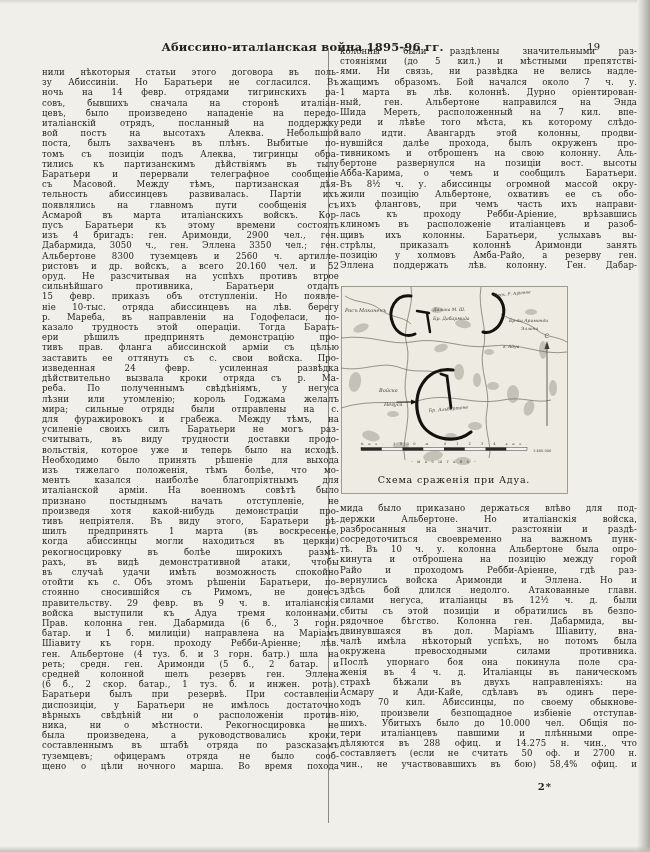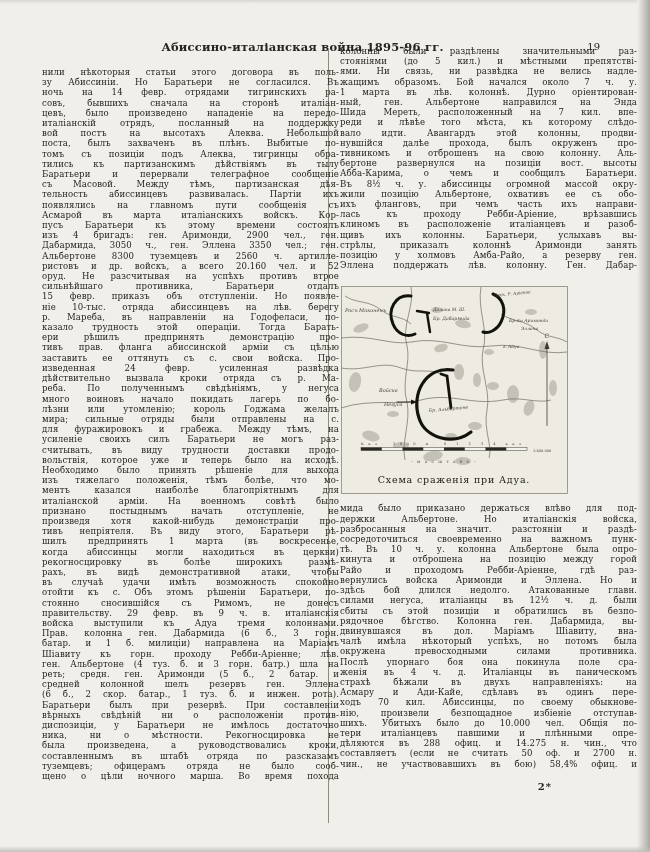--- a/index.html
+++ b/index.html
@@ -66,21 +66,20 @@
       <div class="tline">15 февр. приказъ объ отступленіи. Но появле-</div>
       <div class="tline">ніе 10-тыс. отряда абиссинцевъ на лѣв. берегу</div>
       <div class="tline">р. Мареба, въ направленіи на Годофеласи, по-</div>
       <div class="tline">казало трудность этой операціи. Тогда Барать-</div>
       <div class="tline">ери рѣшилъ предпринять демонстрацію про-</div>
       <div class="tline">тивъ прав. фланга абиссинской арміи съ цѣлью</div>
       <div class="tline">заставить ее оттянуть съ с. свои войска. Про-</div>
       <div class="tline">изведенная 24 февр. усиленная развѣдка</div>
       <div class="tline">дѣйствительно вызвала кроки отряда съ р. Ма-</div>
       <div class="tline">реба. По полученнымъ свѣдѣніямъ, у негуса</div>
-      <div class="tline">много воиновъ начало покидать лагерь по бо-</div>
       <div class="tline">лѣзни или утомленію; король Годжама желалъ</div>
       <div class="tline">мира; сильные отряды были отправлены на с.</div>
       <div class="tline">для фуражировокъ и грабежа. Между тѣмъ, на</div>
       <div class="tline">усиленіе своихъ силъ Баратьери не могъ раз-</div>
       <div class="tline">считывать, въ виду трудности доставки продо-</div>
       <div class="tline">вольствія, которое уже и теперь было на исходѣ.</div>
       <div class="tline">Необходимо было принять рѣшеніе для выхода</div>
       <div class="tline">изъ тяжелаго положенія, тѣмъ болѣе, что мо-</div>
       <div class="tline">ментъ казался наиболѣе благопріятнымъ для</div>
       <div class="tline">италіанской арміи. На военномъ совѣтѣ было</div>
@@ -97,22 +96,22 @@
       <div class="tline">правительству. 29 февр. въ 9 ч. в. италіанскія</div>
       <div class="tline">войска выступили къ Адуа тремя колоннами.</div>
       <div class="tline">Прав. колонна ген. Дабармида (6 б., 3 горн.</div>
       <div class="tline">батар. и 1 б. милиціи) направлена на Маріамъ</div>
       <div class="tline">Шіавиту къ горн. проходу Ребби-Аріенне; лѣв.</div>
       <div class="tline">ген. Альбертоне (4 туз. б. и 3 горн. батр.) шла на</div>
       <div class="tline">реть; средн. ген. Аримонди (5 б., 2 батар. и</div>
       <div class="tline">средней колонной шелъ резервъ ген. Эллена</div>
       <div class="tline">(6 б., 2 скор. батар., 1 туз. б. и инжен. рота).</div>
       <div class="tline">Баратьери былъ при резервѣ. При составленіи</div>
+      <div class="tline">диспозиціи, у Баратьери не имѣлось достаточно</div>
       <div class="tline">вѣрныхъ свѣдѣній ни о расположеніи против-</div>
-      <div class="tline">диспозиціи, у Баратьери не имѣлось достаточно</div>
       <div class="tline">ника, ни о мѣстности. Рекогносцировка не</div>
       <div class="tline">была произведена, а руководствовались кроки,</div>
       <div class="tline">составленнымъ въ штабѣ отряда по разсказамъ</div>
       <div class="tline">туземцевъ; офицерамъ отряда не было сооб-</div>
       <div class="tline">щено о цѣли ночного марша. Во время похода</div>
     </div>
 
   <div class="col col-right">
     <div>
         <div class="tline">колонны были раздѣлены значительными раз-</div>

